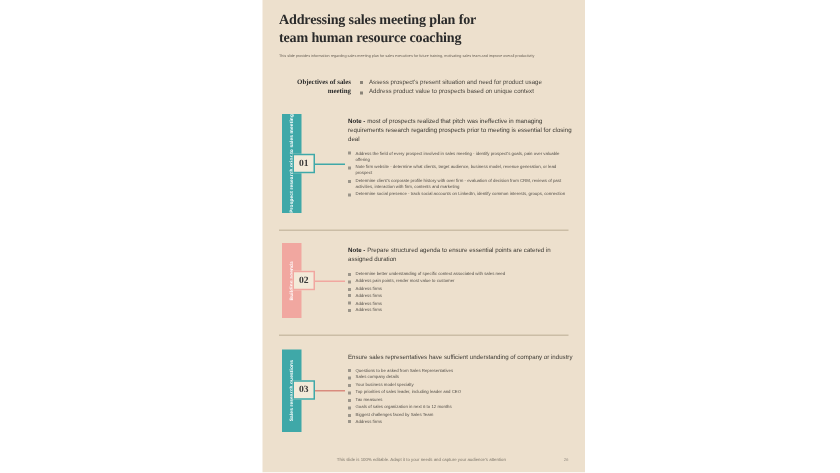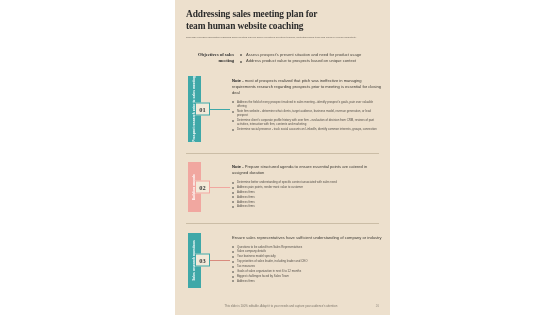--- a/index.html
+++ b/index.html
@@ -193,21 +193,21 @@
     color: #9a9287;
     flex: 0 0 auto;
   }
 </style>
 </head>
 <body>
 
 <div id="stage">
   <div class="slide">
 
-    <h1 class="title">Addressing sales meeting plan for team human website coaching</h1>
+    <h1 class="title">Addressing sales meeting plan for team human resource coaching</h1>
     <p class="subtitle">This slide provides information regarding sales meeting plan for sales executives for future training, motivating sales team and improve overall productivity</p>
 
     <div class="obj-row">
       <div class="obj-label">Objectives of sales meeting</div>
       <ul class="obj-list">
         <li>Assess prospect's present situation and need for product usage</li>
         <li>Address product value to prospects based on unique context</li>
       </ul>
     </div>
 

